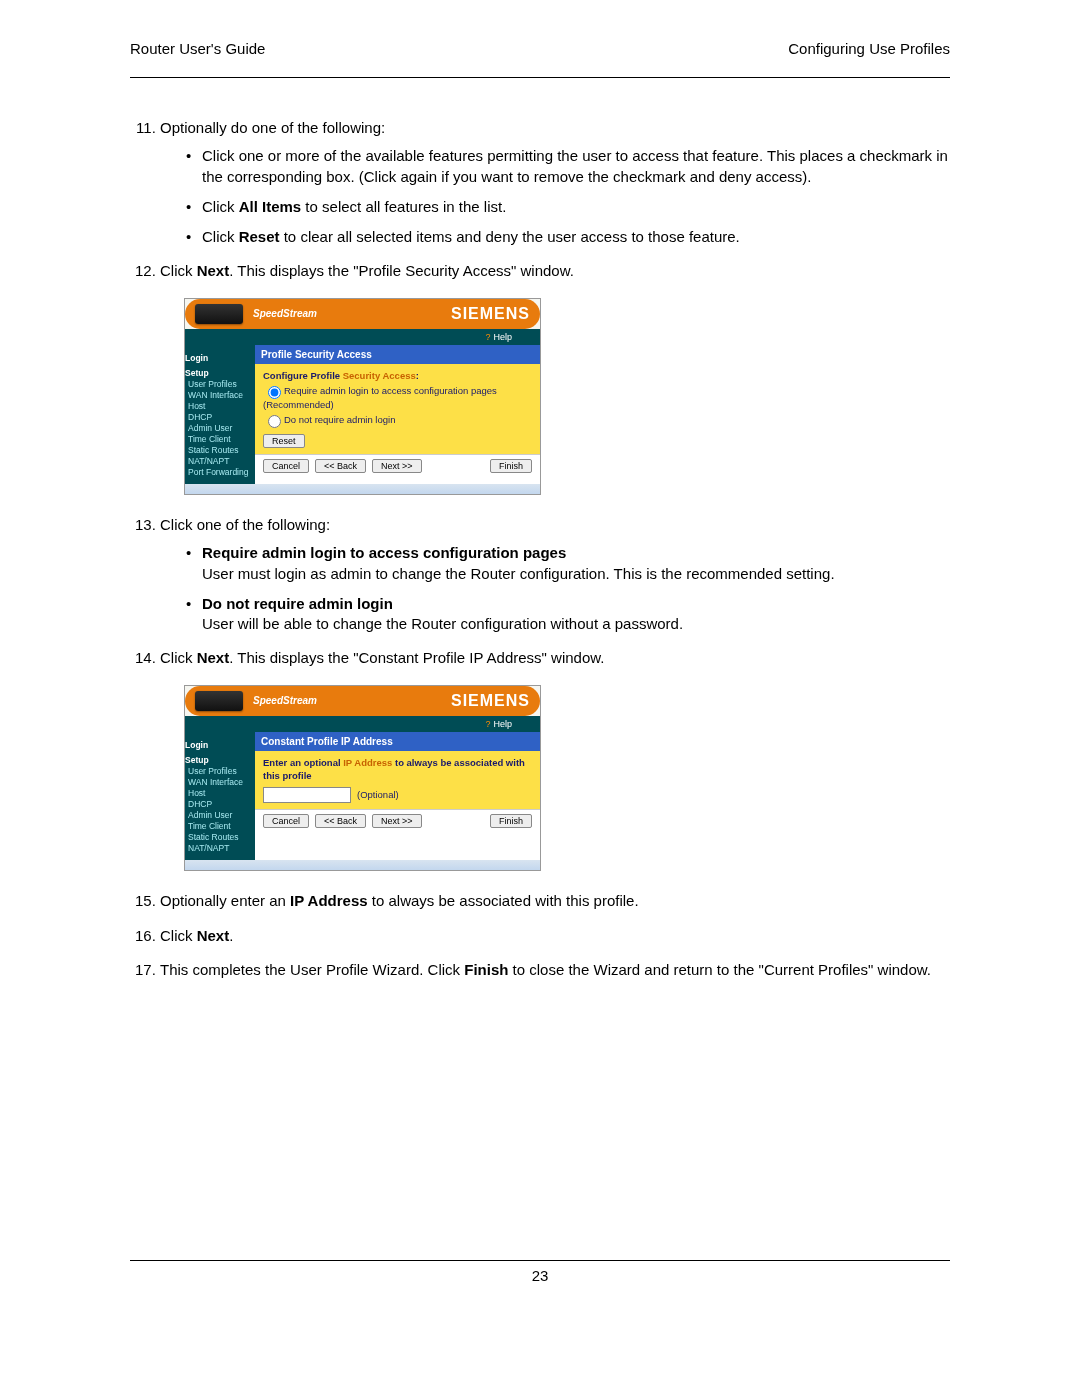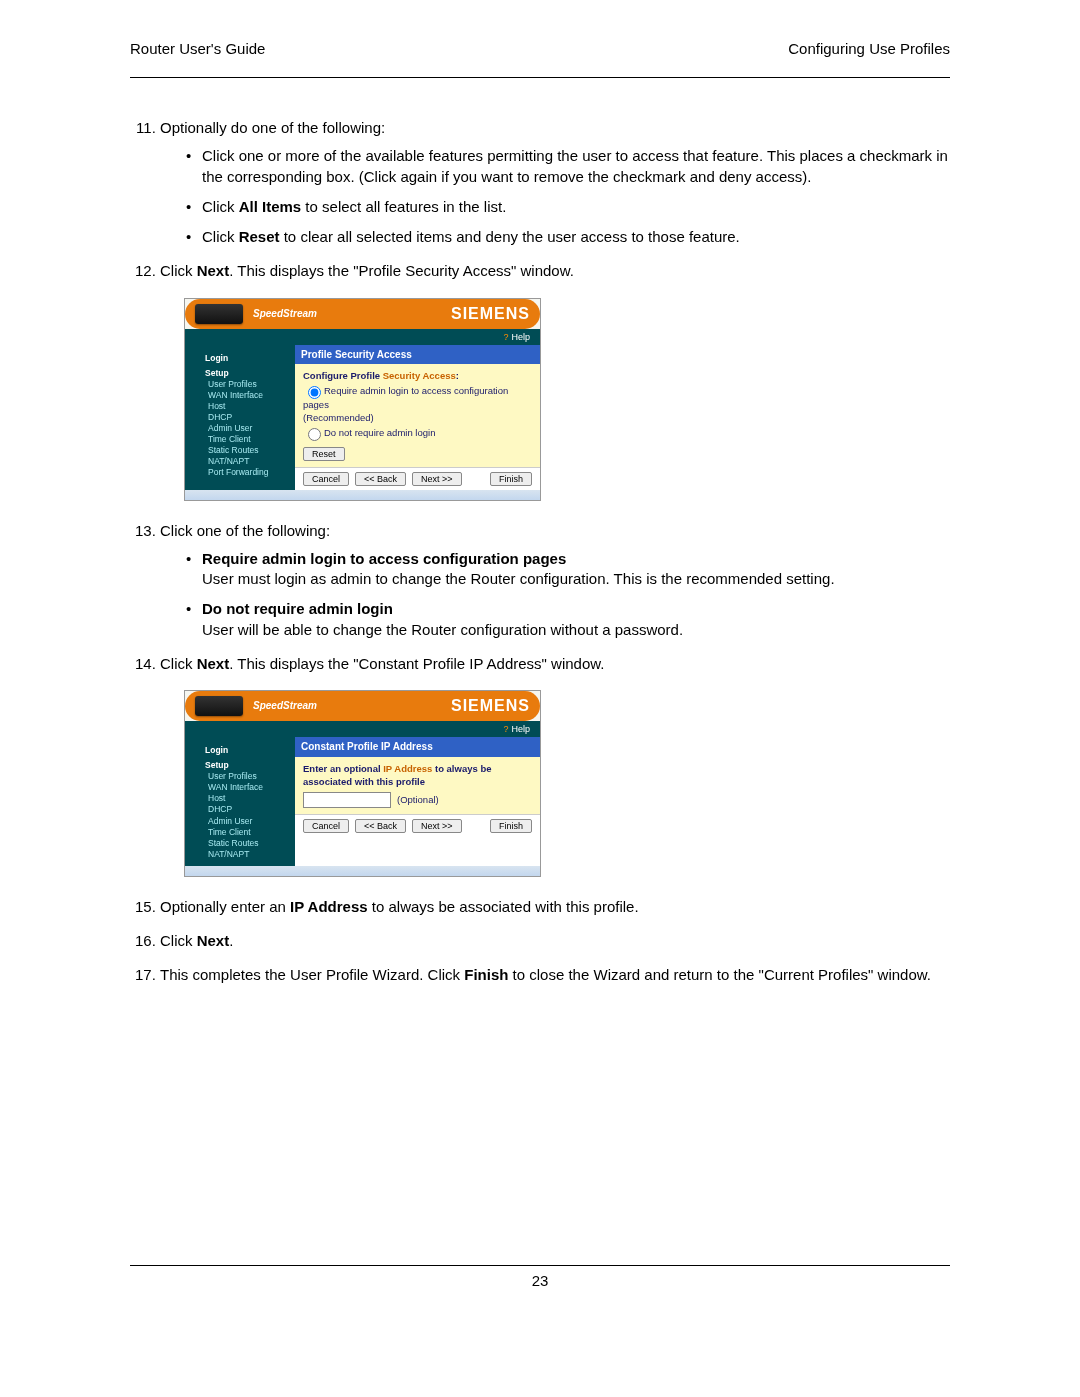--- a/index.html
+++ b/index.html
@@ -78,36 +78,36 @@
   .ss-router-img {
     width: 48px; height: 20px;
     background: linear-gradient(#333,#111);
     border-radius: 3px;
     box-shadow: 0 1px 2px rgba(0,0,0,0.4);
   }
   .ss-brand { color: #fff; font-style: italic; font-weight: bold; font-size: 10px; }
   .ss-siemens { color: #fff; font-weight: bold; font-size: 16px; letter-spacing: 1px; }
   .ss-helpbar {
     background: #004c55; text-align: right; color: #fff;
-    padding: 2px 10px; font-size: 9px;
+    padding: 2px 28px; font-size: 9px;
   }
   .ss-helpbar .q { color:#ff8c00; margin-right:3px; }
   .ss-body { display: flex; }
   .ss-nav {
-    width: 70px; background: #004c55; color: #cfe; padding: 4px 20px 6px;
+    width: 70px; background: #004c55; color: #cfe; padding: 4px 0 6px;
     font-size: 8.5px; line-height: 1.3;
   }
   .ss-nav .section { font-weight: bold; color: #fff; margin-top: 4px; }
   .ss-nav .item { color: #a7eaf1; padding-left: 3px; }
   .ss-main { flex: 1; background: #fff; padding: 0; position: relative; }
   .ss-panel-hdr {
     background: #2f61c5; color: #fff; font-weight: bold;
     font-size: 10px; padding: 3px 6px;
   }
-  .ss-content { padding: 6px 8px; color: #1a1a6b; background:#fef9c3; }
+  .ss-content { padding: 6px 8px; color: #1a1a6b; background:#fde047; }
   .ss-content .orange { color: #c76200; font-weight:bold; }
   .ss-content .bold { font-weight:bold; }
   .ss-buttons-row {
     display:flex; justify-content:space-between; align-items:center;
     padding: 4px 8px; border-top:1px solid #ccc; background:#fff;
   }
   .ss-btn {
     font-size:9px; padding:1px 8px; background:#eee;
     border:1px solid #888; border-radius:2px; cursor:default;
     font-family: inherit;

